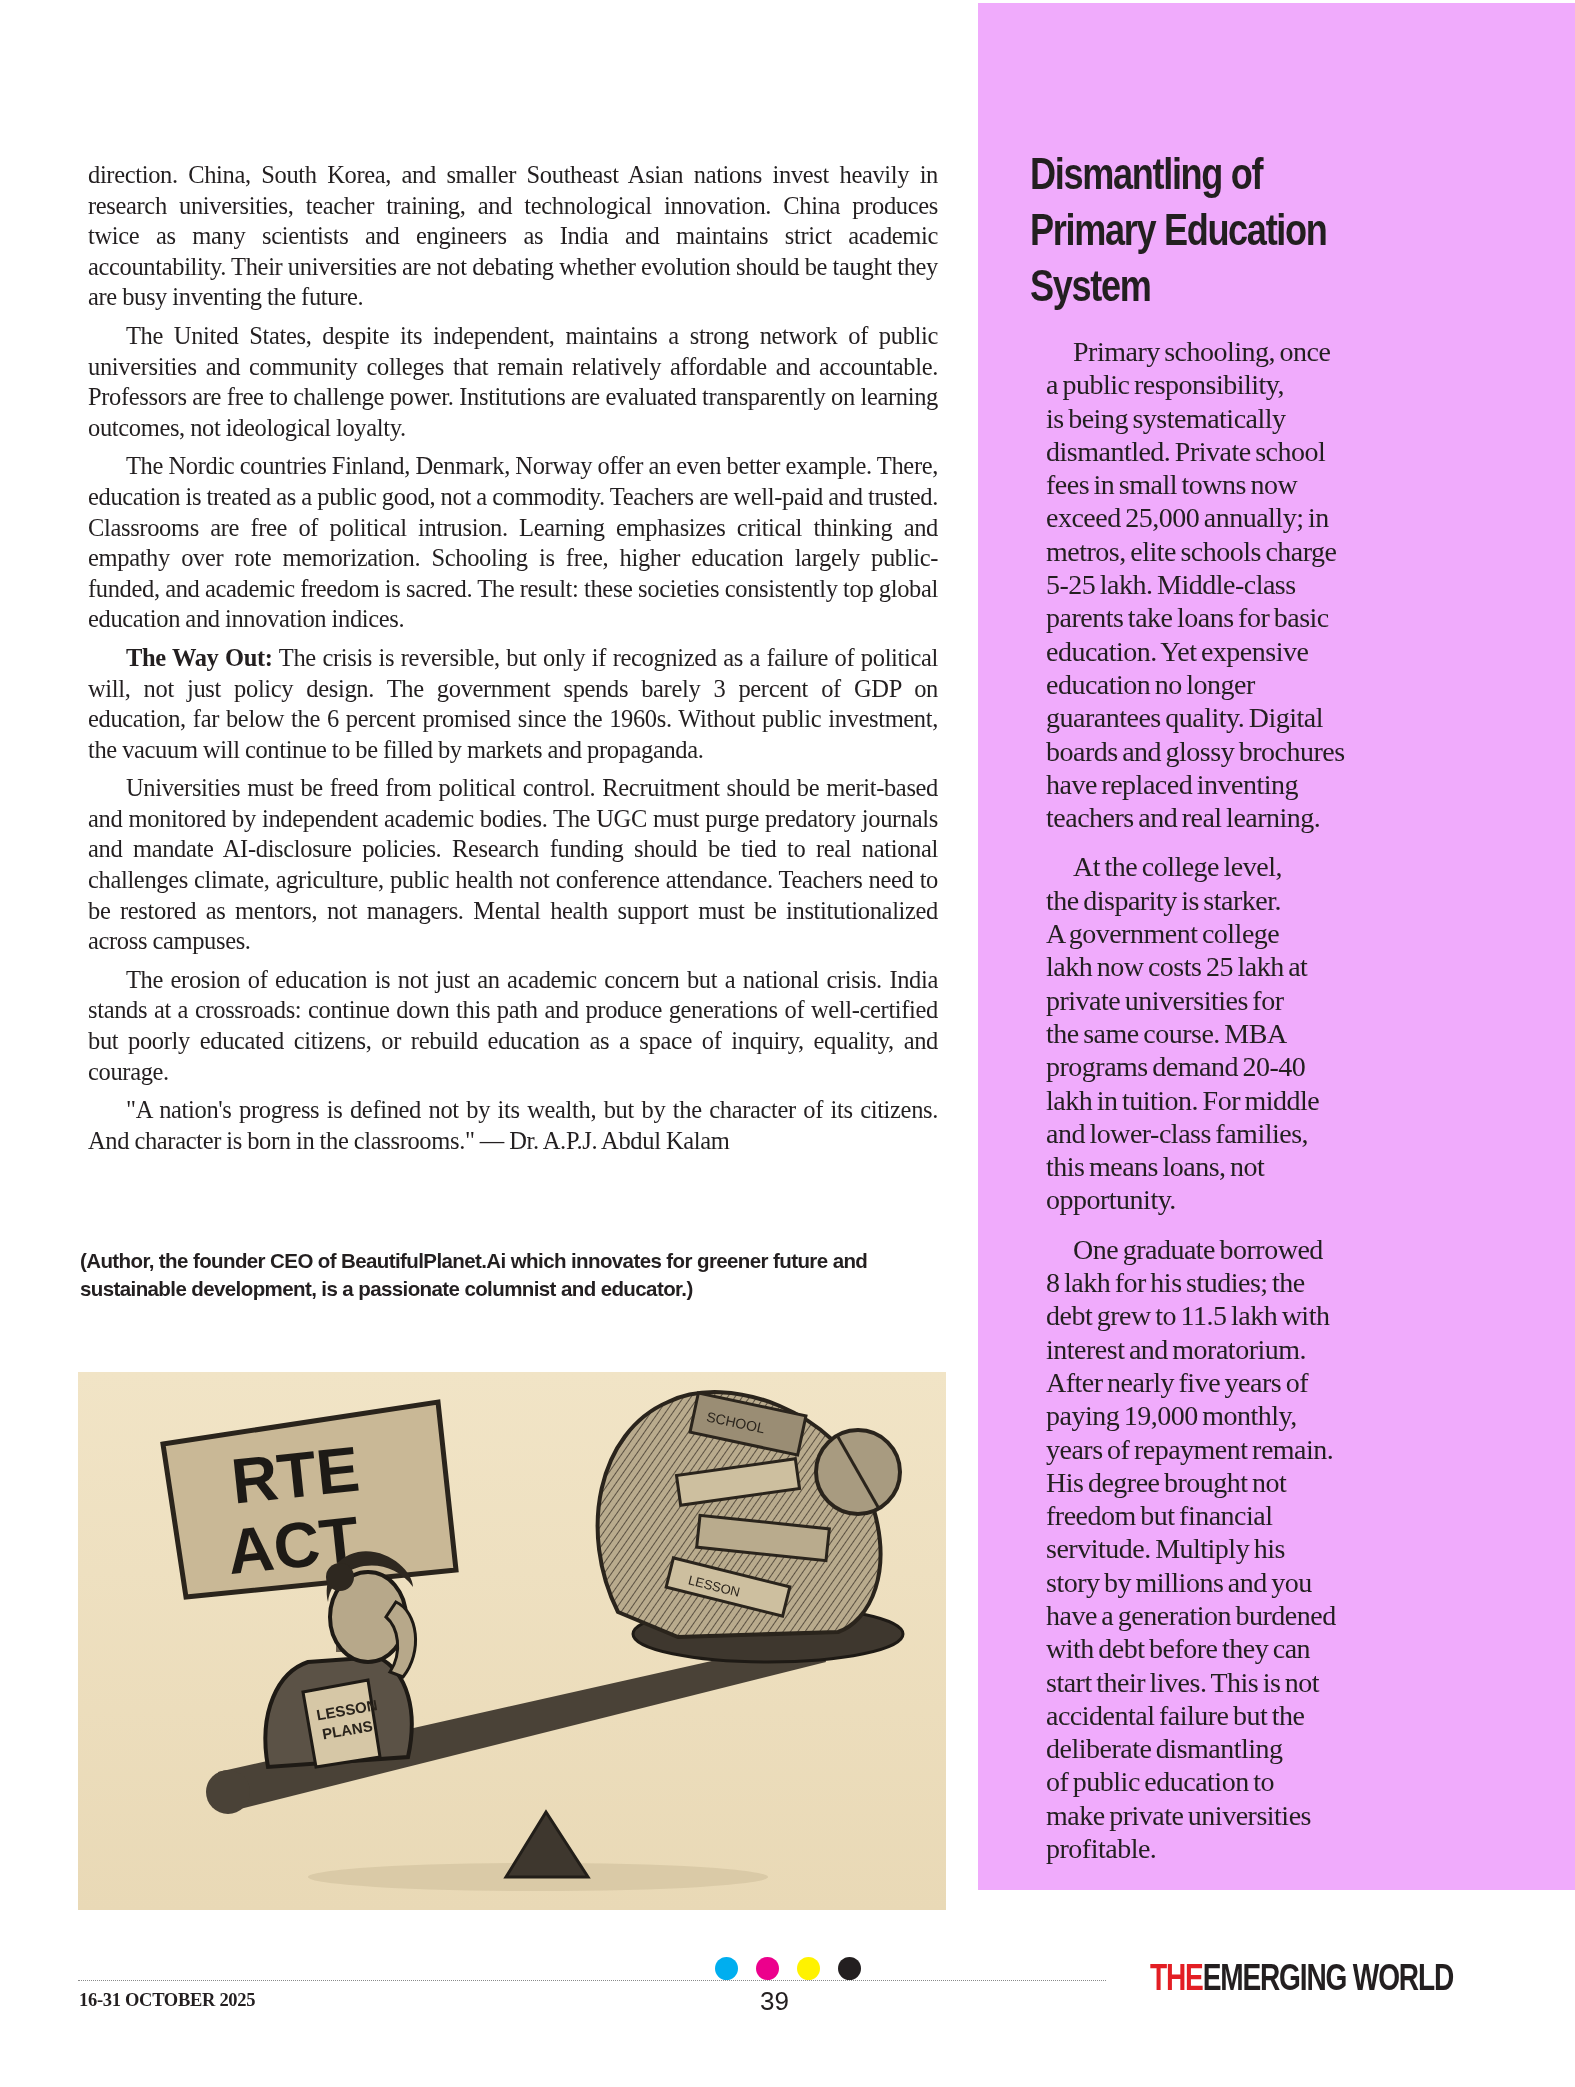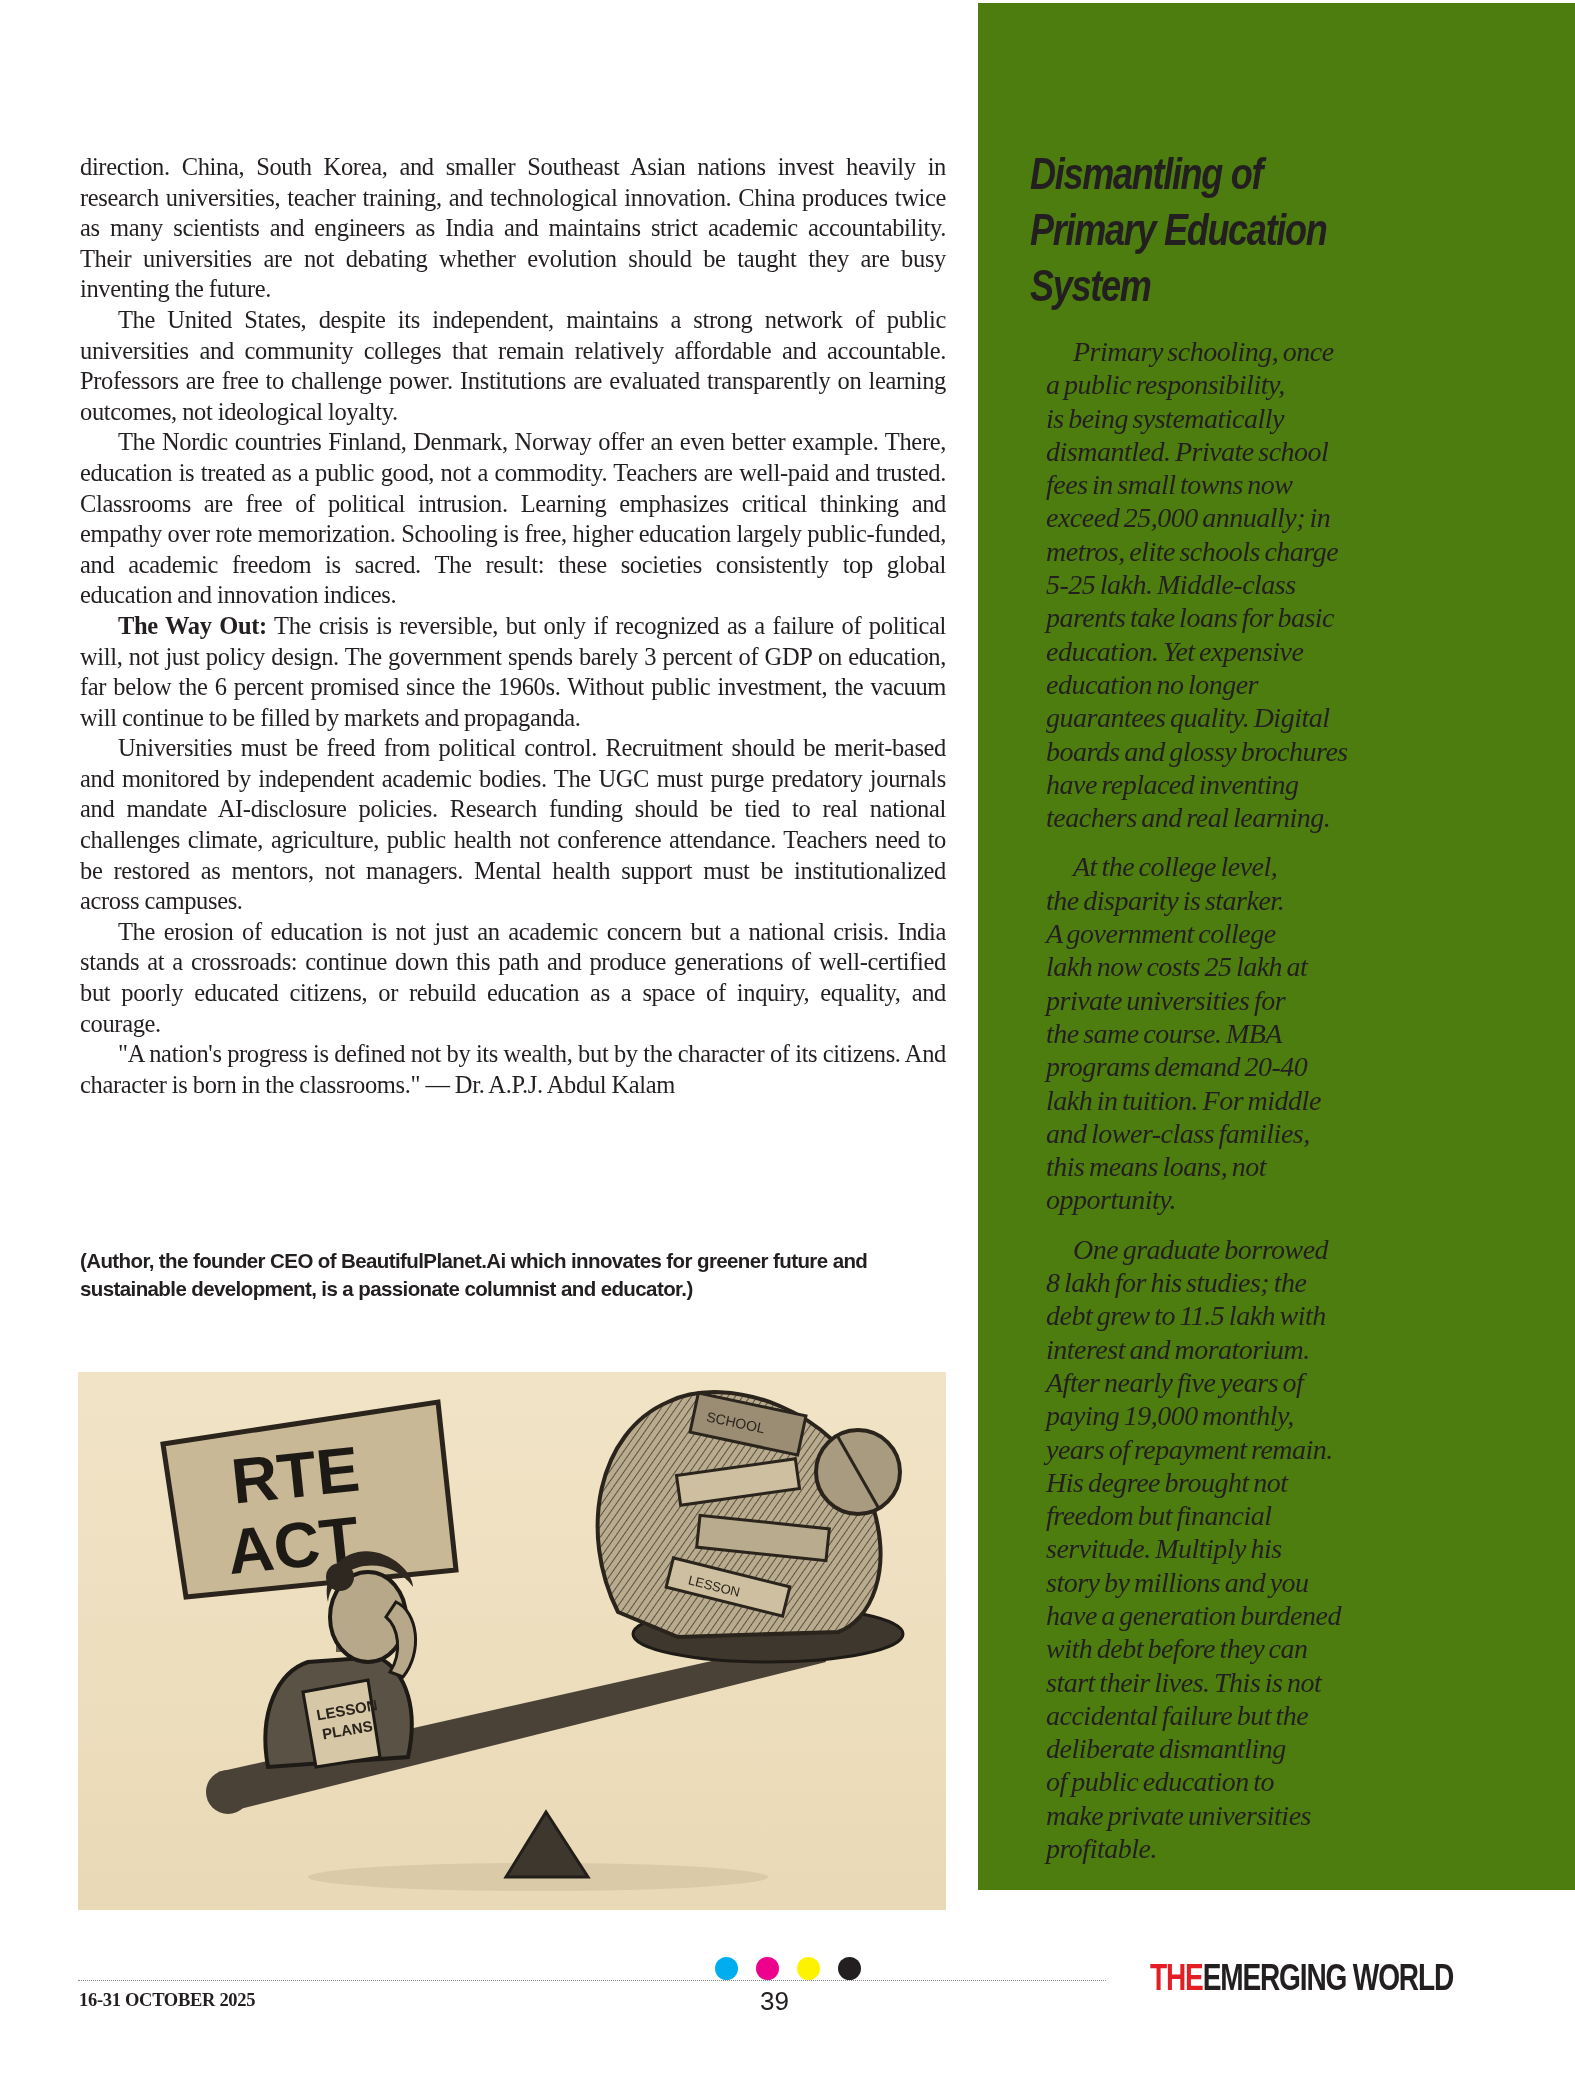--- a/index.html
+++ b/index.html
@@ -8,21 +8,21 @@
     background: #ffffff; color: #231f20;
     font-family: "Liberation Serif", serif;
   }
   .left-col {
     position: absolute; left: 80px; top: 152px; width: 866px;
     font-family: "Liberation Serif", serif;
     font-size: 24.5px; line-height: 30.6px;
     text-align: justify; letter-spacing: -0.35px; word-spacing: -0.5px;
     color: #231f20;
   }
-  .left-col p { margin: 0; text-indent: 0; }
+  .left-col p { margin: 8px; text-indent: 0; }
   .left-col p.indent { text-indent: 38px; }
   .left-col .lead-bold { font-weight: bold; }
   .author-note {
     position: absolute; left: 80px; top: 1247px; width: 866px;
     font-family: "Liberation Sans", sans-serif; font-weight: bold;
     font-size: 20.5px; line-height: 28px; letter-spacing: -0.6px;
     color: #231f20;
   }
   .illustration {
     position: absolute; left: 78px; top: 1372px; width: 868px; height: 538px;
@@ -137,21 +137,21 @@
       <rect x="600" y="95" width="120" height="30" fill="#cdbf9f" stroke="#2a241c" stroke-width="3" transform="rotate(-8 660 110)"></rect>
       <rect x="620" y="150" width="130" height="32" fill="#b9ab8d" stroke="#2a241c" stroke-width="3" transform="rotate(6 685 166)"></rect>
       <rect x="590" y="200" width="120" height="30" fill="#cdbf9f" stroke="#2a241c" stroke-width="3" transform="rotate(14 650 215)"></rect>
       <text x="610" y="222" font-family="Liberation Sans, sans-serif" font-size="13" fill="#2a241c" transform="rotate(14 650 215)">LESSON</text>
       <circle cx="780" cy="100" r="42" fill="#a89b80" stroke="#2a241c" stroke-width="4"></circle>
       <line x1="760" y1="65" x2="800" y2="135" stroke="#2a241c" stroke-width="3"></line>
     </g>
   </svg>
 </div>
 
-<div class="sidebar" style="background: #4d7c0f; font-style: italic;">
+<div class="sidebar" style="background: #f0abfc;">
   <h2 class="sidebar-title">Dismantling of
 Primary Education
 System</h2>
   <div class="sidebar-body" id="sidebar-body">
       <p>
         <span class="ln" style="padding-left: 27px;">Primary schooling, once</span>
         <span class="ln">a public responsibility,</span>
         <span class="ln">is being systematically</span>
         <span class="ln">dismantled. Private school</span>
         <span class="ln">fees in small towns now</span>

